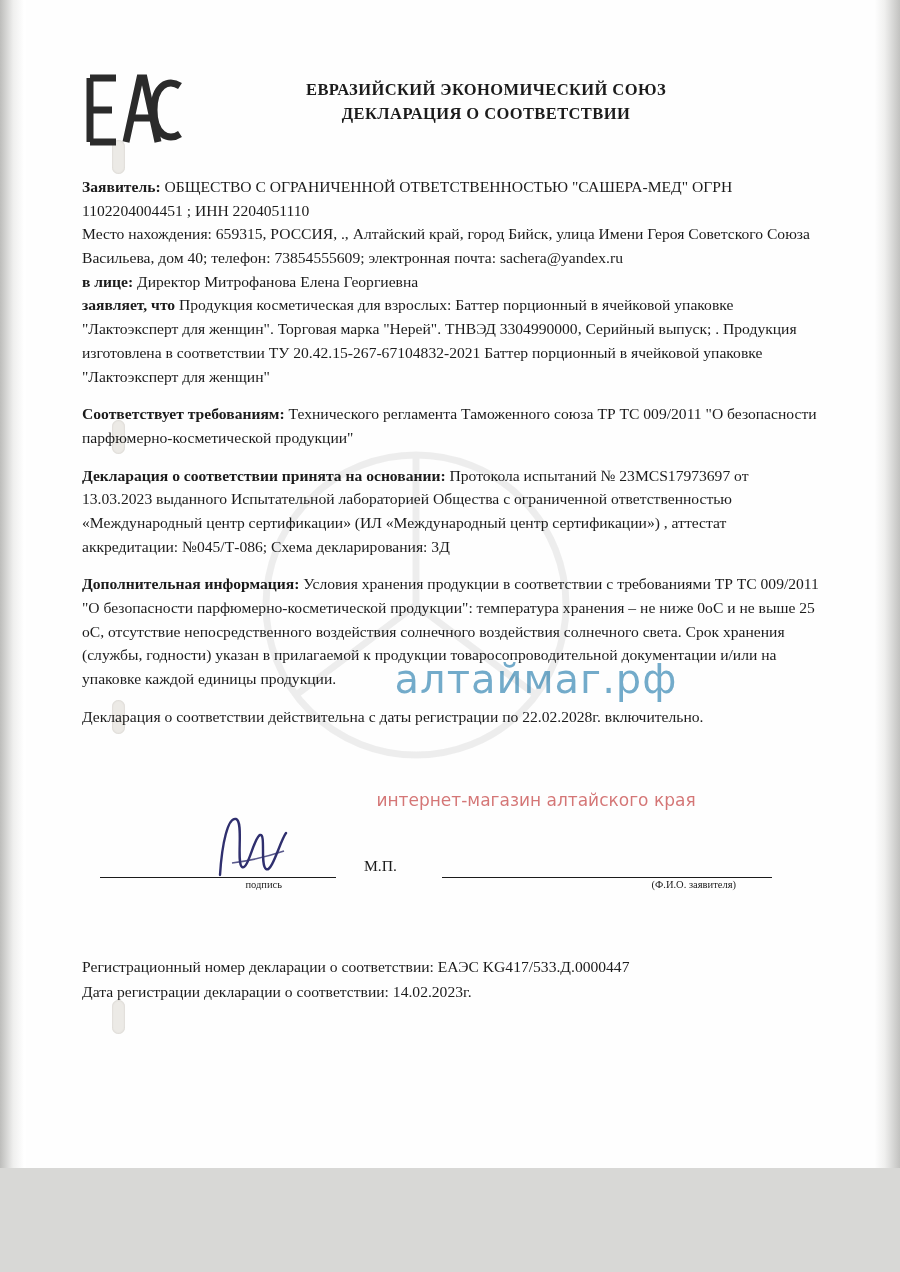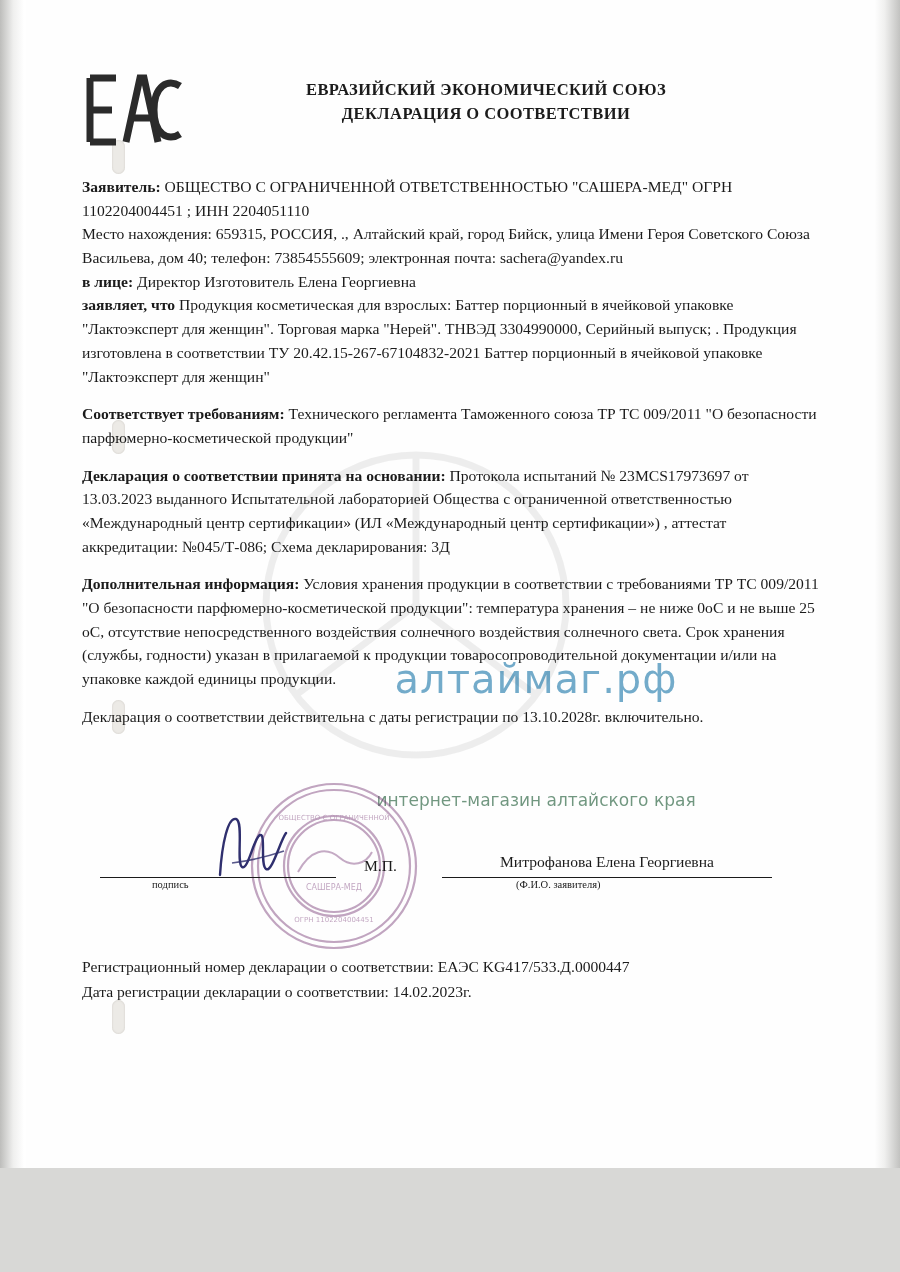--- a/index.html
+++ b/index.html
@@ -86,21 +86,21 @@
   }
   .sig-line {
     position: absolute;
     border-bottom: 1.3px solid #1b1b1b;
   }
   .l1 { left: 18px;  top: 32px; width: 236px; }
   .l2 { left: 360px; top: 32px; width: 330px; }
   .cap {
     position: absolute;
     font-size: 10.5px;
-    text-align: left;
+    text-align: right;
   }
   .cap1 { left: 70px; top: 34px; width: 130px; }
   .cap2 { left: 434px; top: 34px; width: 220px; }
   .mp {
     position: absolute;
     left: 282px; top: 12px;
     font-size: 15.6px;
   }
   .signer {
     position: absolute;
@@ -157,21 +157,21 @@
     pointer-events: none;
   }
   .wm-sub {
     position: absolute;
     left: 210px;
     top: 790px;
     width: 600px;
     text-align: center;
     font-family: "DejaVu Sans", sans-serif;
     font-size: 17px;
-    color: #14532d;
+    color: #b91c1c;
     opacity: .6;
     pointer-events: none;
   }
   .punch {
     position: absolute;
     left: 86px;
     width: 13px;
     height: 34px;
     border-radius: 7px;
     background: #eceae6;
@@ -218,21 +218,21 @@
 
     <div class="body-text">
 
       <div class="blk">
         <span class="b">Заявитель:</span><span> ОБЩЕСТВО С ОГРАНИЧЕННОЙ ОТВЕТСТВЕННОСТЬЮ "САШЕРА-МЕД" ОГРН 1102204004451 ; ИНН 2204051110</span>
       </div>
 
       <div class="blk">Место нахождения: 659315, РОССИЯ, ., Алтайский край, город Бийск, улица Имени Героя Советского Союза Васильева, дом 40; телефон: 73854555609; электронная почта: sachera@yandex.ru</div>
 
       <div class="blk">
-        <span class="b">в лице:</span><span> Директор Изготовитель Елена Георгиевна</span>
+        <span class="b">в лице:</span><span> Директор Митрофанова Елена Георгиевна</span>
       </div>
 
       <div class="blk">
         <span class="b">заявляет, что</span><span>  Продукция косметическая для взрослых: Баттер порционный в ячейковой упаковке "Лактоэксперт для женщин". Торговая марка "Нерей". ТНВЭД 3304990000, Серийный выпуск; . Продукция изготовлена в соответствии ТУ 20.42.15-267-67104832-2021 Баттер порционный в ячейковой упаковке "Лактоэксперт для женщин"</span>
       </div>
 
 
       <div class="gap"></div>
 
       <div class="blk">
@@ -246,49 +246,34 @@
       </div>
 
       <div class="gap"></div>
 
       <div class="blk">
         <span class="b">Дополнительная информация:</span><span> Условия хранения продукции в соответствии с требованиями ТР ТС 009/2011 "О безопасности парфюмерно-косметической продукции": температура хранения – не ниже 0оС и не выше 25 оС, отсутствие непосредственного воздействия солнечного воздействия солнечного света.  Срок хранения (службы, годности) указан в прилагаемой к продукции товаросопроводительной документации и/или на упаковке каждой единицы продукции.</span>
       </div>
 
       <div class="gap"></div>
 
-      <div class="blk">Декларация о соответствии действительна с даты регистрации по 13.10.2028г. включительно.</div>
-    </div>
-
-    <div class="stamp">
-      <svg viewBox="0 0 172 172" width="172" height="172" aria-hidden="true">
-        <g fill="none" stroke="#7b3f7a" stroke-width="2.2" opacity="0.85">
-          <circle cx="86" cy="86" r="82"></circle>
-          <circle cx="86" cy="86" r="76"></circle>
-          <circle cx="86" cy="86" r="50"></circle>
-          <circle cx="86" cy="86" r="46"></circle>
-        </g>
-        <path d="M50 92 C62 70 78 66 92 78 C104 88 118 84 124 72" fill="none" stroke="#7b3f7a" stroke-width="2" opacity=".8"></path>
-        <text x="86" y="40" text-anchor="middle" font-family="DejaVu Sans, sans-serif" font-size="7" fill="#7b3f7a" opacity=".85">ОБЩЕСТВО С ОГРАНИЧЕННОЙ</text>
-        <text x="86" y="142" text-anchor="middle" font-family="DejaVu Sans, sans-serif" font-size="7" fill="#7b3f7a" opacity=".85">ОГРН 1102204004451</text>
-        <text x="86" y="110" text-anchor="middle" font-family="DejaVu Sans, sans-serif" font-size="8" fill="#7b3f7a" opacity=".85">САШЕРА-МЕД</text>
-      </svg>
-    </div>
+      <div class="blk">Декларация о соответствии действительна с даты регистрации по 22.02.2028г. включительно.</div>
+    </div>
+
 
     <div class="sig-area">
       <div class="handwrite">
         <svg viewBox="0 0 150 80" width="150" height="80" aria-hidden="true">
           <path d="M18 72 C20 40 26 14 34 16 C42 18 34 60 40 64 C46 68 52 34 58 32 C64 30 58 62 64 66 C70 70 78 38 84 30" fill="none" stroke="#2f2f6e" stroke-width="2.4" stroke-linecap="round"></path>
           <path d="M30 60 C46 58 64 54 82 48" fill="none" stroke="#2f2f6e" stroke-width="1.6" opacity=".8"></path>
         </svg>
       </div>
       <div class="sig-line l1"></div>
       <div class="cap cap1">подпись</div>
       <div class="mp">М.П.</div>
-      <div class="signer">Митрофанова Елена Георгиевна</div>
       <div class="sig-line l2"></div>
       <div class="cap cap2">(Ф.И.О. заявителя)</div>
     </div>
 
     <div class="reg">
       <div>Регистрационный номер декларации о соответствии: ЕАЭС KG417/533.Д.0000447</div>
       <div>Дата регистрации декларации о соответствии: 14.02.2023г.</div>
     </div>
 
   </div>

